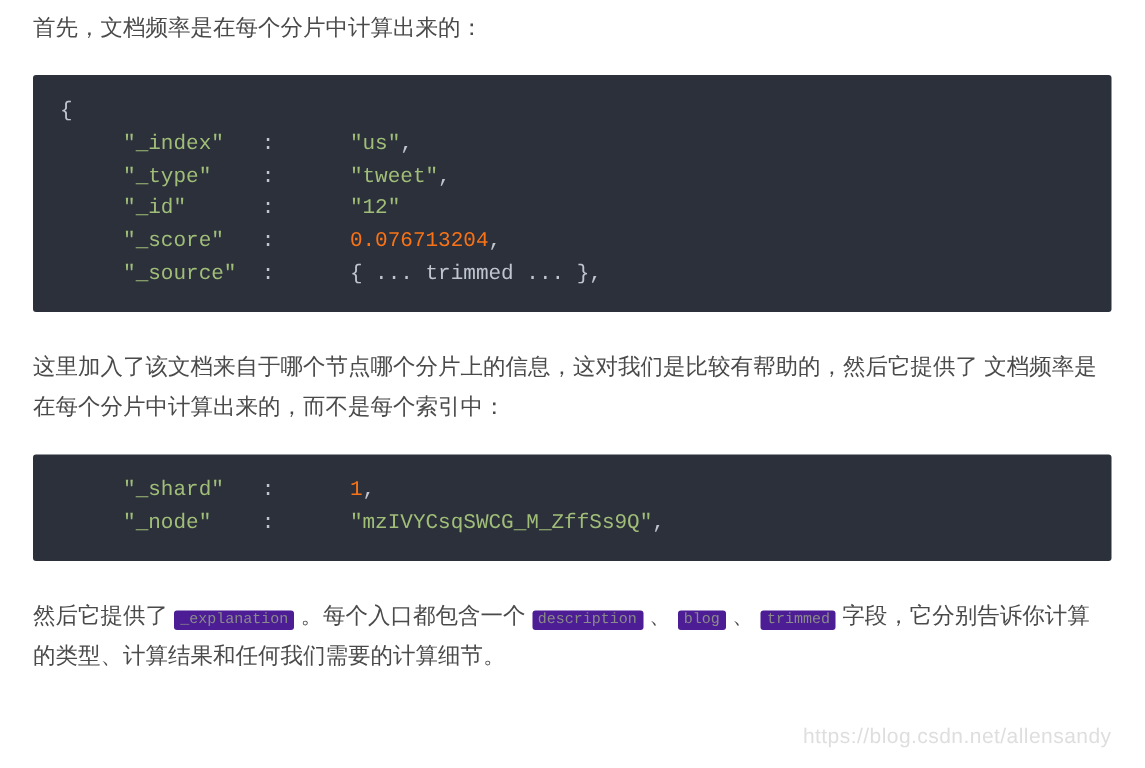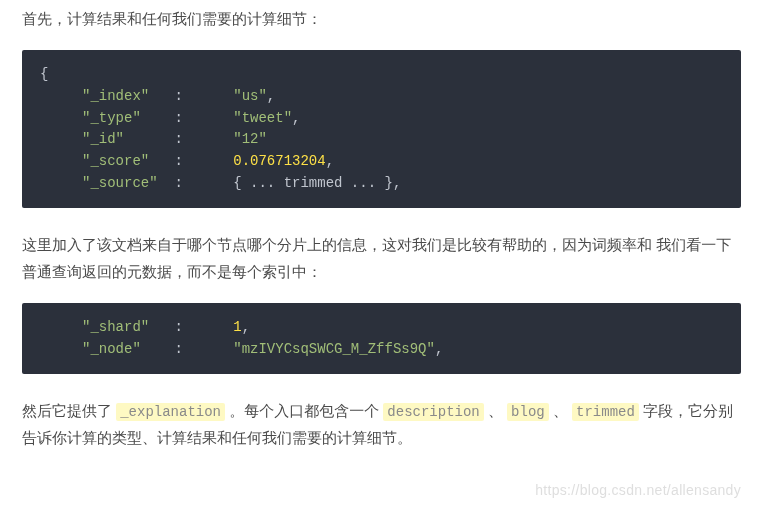--- a/index.html
+++ b/index.html
@@ -25,54 +25,54 @@
     font-family: Consolas, Monaco, "Courier New", monospace;
     font-size: 14px;
     line-height: 1.55;
     padding: 14px 18px 14px 18px;
     margin-bottom: 24px;
     border-radius: 2px;
     white-space: pre;
     overflow: hidden;
   }
   .str { color: #a1be78; }
-  .num { color: #fde047; }
+  .num { color: #f97316; }
   .punct { color: #c0c5ce; }
   .inline-code {
     font-family: Consolas, Monaco, "Courier New", monospace;
-    background: #fef9c3;
+    background: #4c1d95;
     color: #8a8a8a;
-    font-size: 14px;
+    font-size: 10px;
     padding: 1px 4px;
     border-radius: 2px;
   }
   .watermark {
     position: absolute;
     right: 22px;
     bottom: 10px;
     font-size: 14px;
     color: rgba(160,160,160,0.35);
     pointer-events: none;
     letter-spacing: 0.3px;
   }
 </style>
 </head>
 <body>
 
-<p class="para">首先，计算结果和任何我们需要的计算细节：</p>
+<p class="para">首先，文档频率是在每个分片中计算出来的：</p>
 
 <div class="codeblock" id="code1"><span class="punct">{</span>
      <span class="str">"_index"  </span><span class="punct"> :      </span><span class="str">"us"</span><span class="punct">,</span>
      <span class="str">"_type"   </span><span class="punct"> :      </span><span class="str">"tweet"</span><span class="punct">,</span>
      <span class="str">"_id"     </span><span class="punct"> :      </span><span class="str">"12"</span><span class="punct"></span>
      <span class="str">"_score"  </span><span class="punct"> :      </span><span class="num">0.076713204</span><span class="punct">,</span>
      <span class="str">"_source" </span><span class="punct"> :      </span><span class="punct">{ ... trimmed ... }</span><span class="punct">,</span>
 </div>
 
-<p class="para">这里加入了该文档来自于哪个节点哪个分片上的信息，这对我们是比较有帮助的，因为词频率和 我们看一下普通查询返回的元数据，而不是每个索引中：</p>
+<p class="para">这里加入了该文档来自于哪个节点哪个分片上的信息，这对我们是比较有帮助的，然后它提供了 文档频率是在每个分片中计算出来的，而不是每个索引中：</p>
 
 <div class="codeblock" id="code2">     <span class="str">"_shard"  </span><span class="punct"> :      </span><span class="num">1</span><span class="punct">,</span>
      <span class="str">"_node"   </span><span class="punct"> :      </span><span class="str">"mzIVYCsqSWCG_M_ZffSs9Q"</span><span class="punct">,</span>
 </div>
 
 <p class="para" style="margin-bottom:0;">
   <span>然后它提供了 </span><span class="inline-code">_explanation</span><span> 。每个入口都包含一个 </span><span class="inline-code">description</span><span> 、 </span><span class="inline-code">blog</span><span> 、 </span><span class="inline-code">trimmed</span><span> 字段，它分别告诉你计算的类型、计算结果和任何我们需要的计算细节。</span>
 </p>
 
 <div class="watermark">https://blog.csdn.net/allensandy</div>

